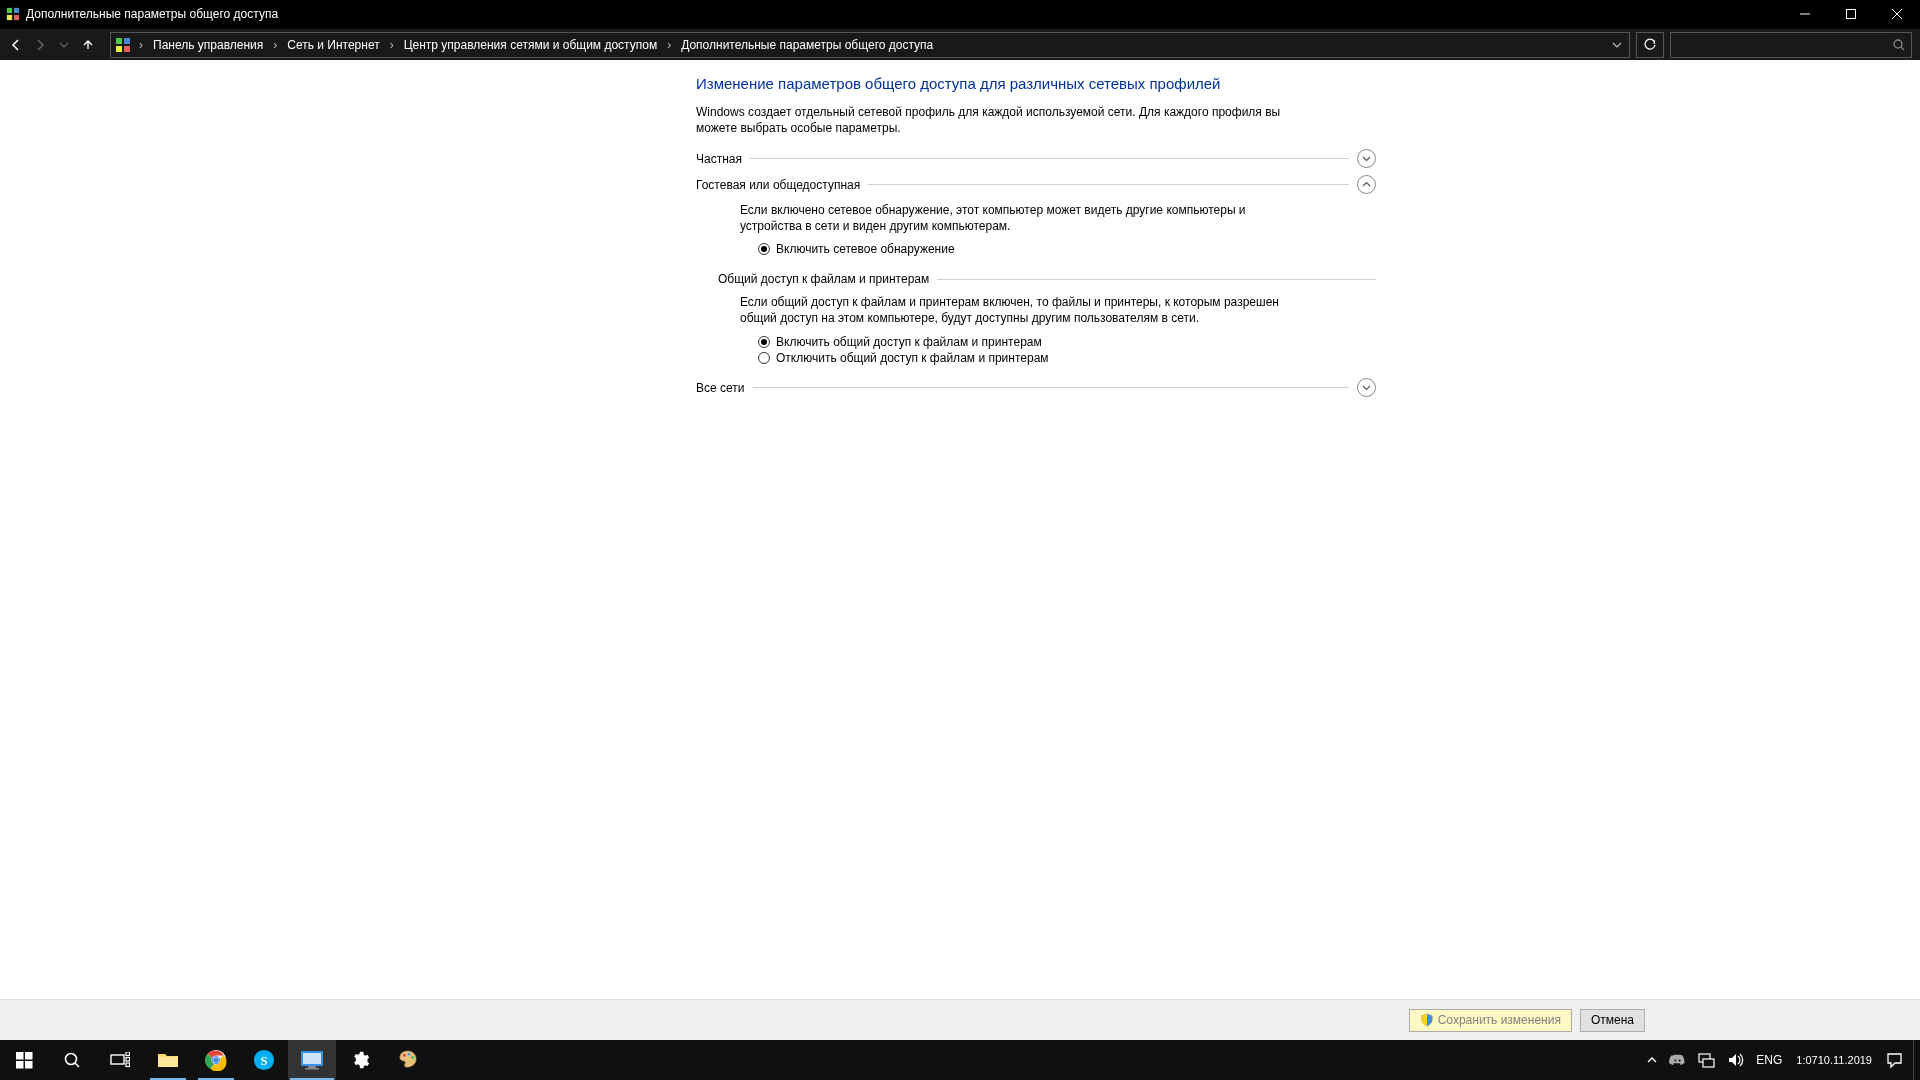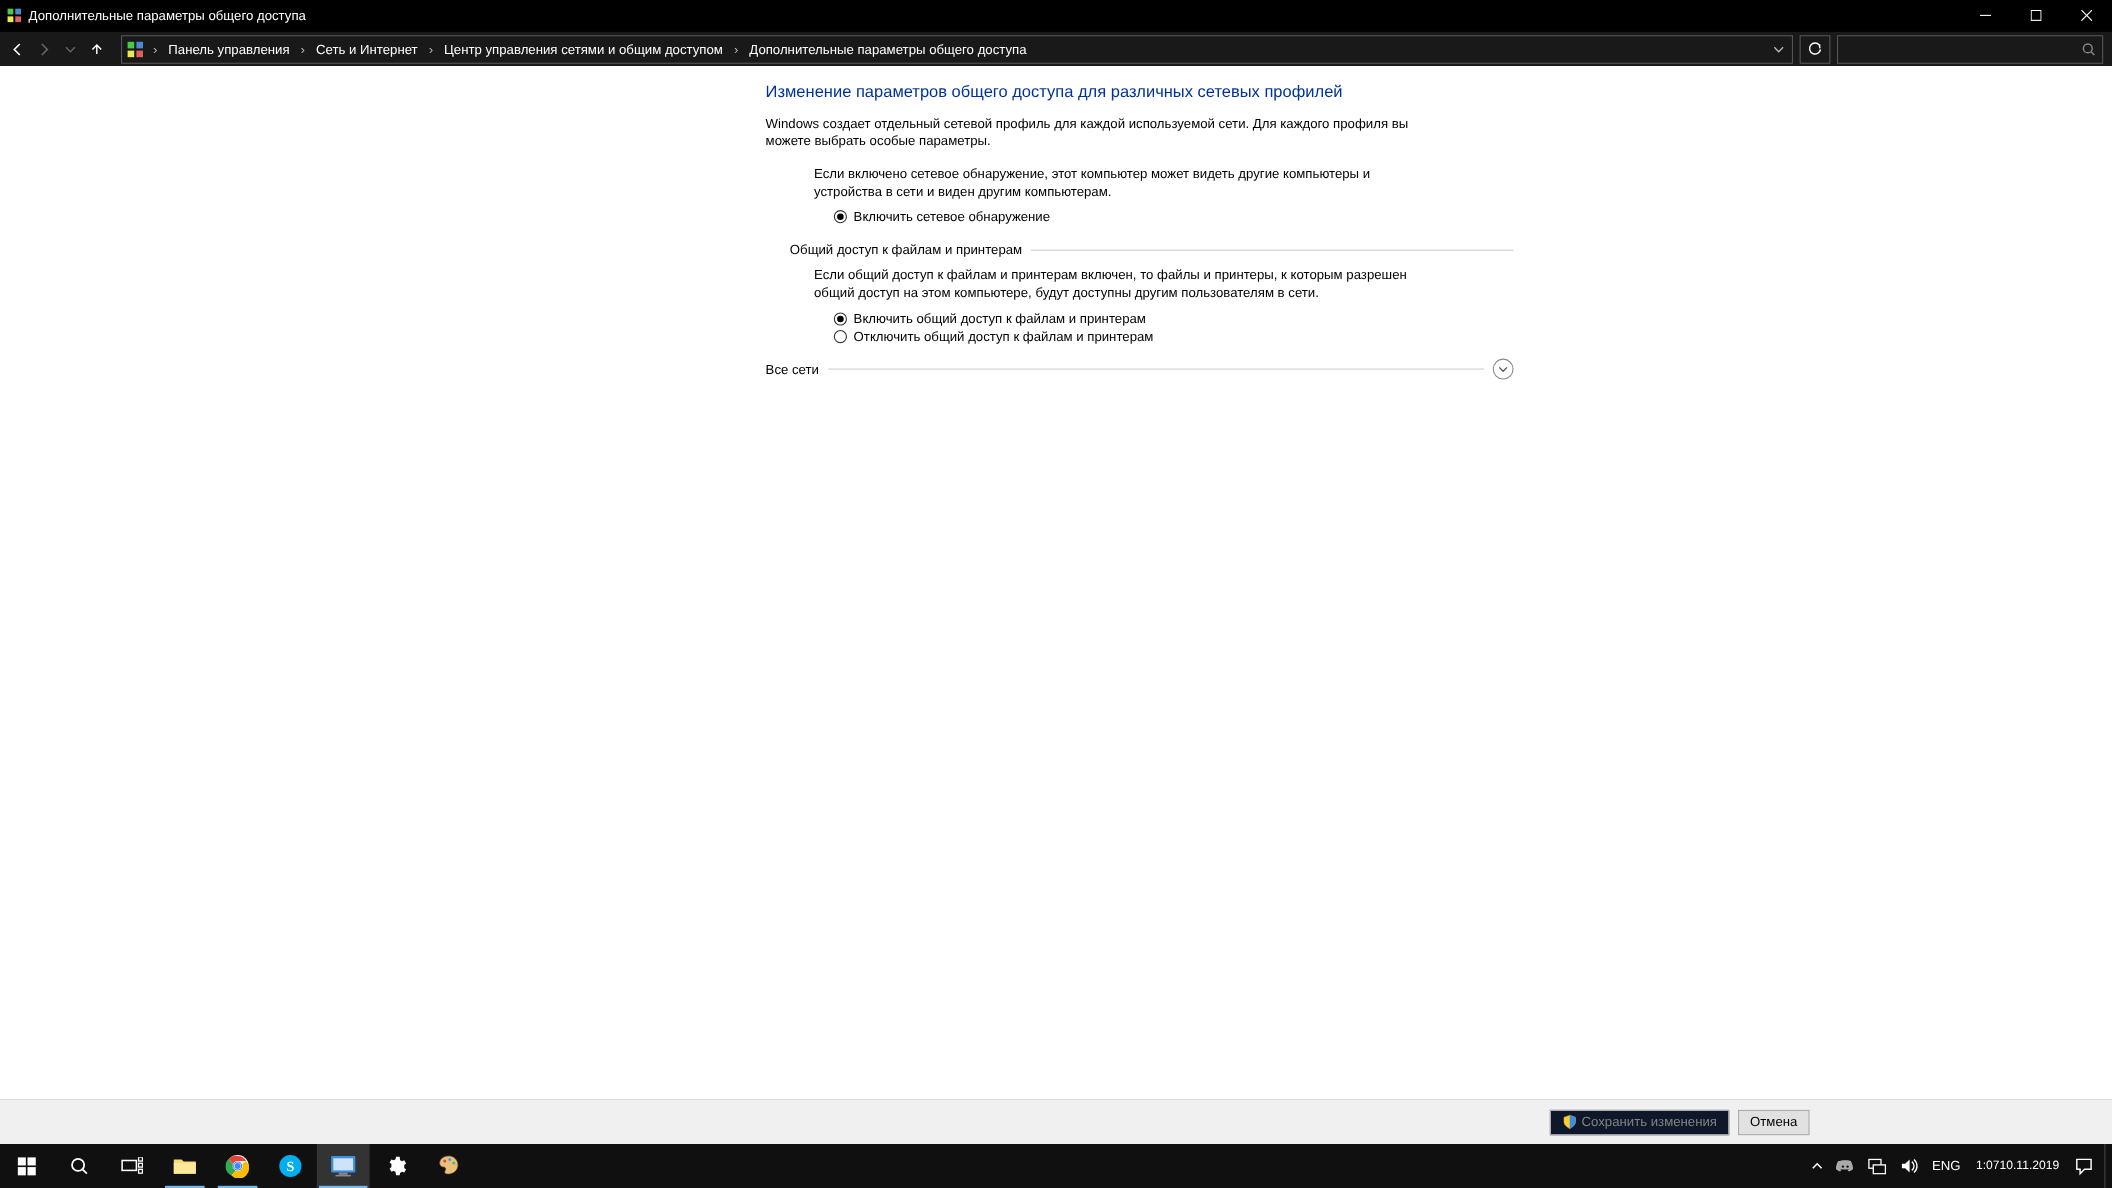--- a/index.html
+++ b/index.html
@@ -83,21 +83,21 @@
 
 .footer {
   position: absolute; left: 0; right: 0; bottom: 40px; height: 40px;
   background: #f0f0f0; border-top: 1px solid #ddd;
   display: flex; align-items: center; justify-content: center;
 }
 .footer-inner {
   width: 630px; display: flex; justify-content: flex-end; gap: 8px; margin-left: 740px;
 }
 .win-btn {
-  height: 23px; padding: 0 10px; border: 1px solid #adadad; background: #0f172a;
+  height: 23px; padding: 0 10px; border: 1px solid #adadad; background: #fef9c3;
   font-family: inherit; font-size: 12px; display: flex; align-items: center; gap: 4px;
 }
 .win-btn.disabled { color: #838383; }
 .win-btn.active { background: #e1e1e1; color: #000; }
 .shield-icon { width: 14px; height: 14px; }
 
 .taskbar {
   position: absolute; left: 0; right: 0; bottom: 0; height: 40px; background: #101010;
   display: flex; align-items: center; color: #fff;
 }
@@ -215,21 +215,39 @@
         </svg>
     </span>
   </div>
 </div>
 
 <div class="content">
   <div class="content-inner">
     <h1 class="page-heading">Изменение параметров общего доступа для различных сетевых профилей</h1>
     <p class="page-desc">Windows создает отдельный сетевой профиль для каждой используемой сети. Для каждого профиля вы можете выбрать особые параметры.</p>
 
-
+    <div class="profile-row">
+      <span class="profile-label">Частная</span>
+      <span class="profile-line"></span>
+      <span class="chev-circle">
+        <svg width="9" height="9">
+            <path d="M1 3 L4.5 6.5 L8 3" fill="none" stroke="#555" stroke-width="1.2"></path>
+          </svg>
+      </span>
+    </div>
+
+    <div class="profile-row">
+      <span class="profile-label">Гостевая или общедоступная</span>
+      <span class="profile-line"></span>
+      <span class="chev-circle">
+        <svg width="9" height="9">
+            <path d="M1 6 L4.5 2.5 L8 6" fill="none" stroke="#555" stroke-width="1.2"></path>
+          </svg>
+      </span>
+    </div>
 
     <div class="section-group">
       <p class="group-desc">Если включено сетевое обнаружение, этот компьютер может видеть другие компьютеры и устройства в сети и виден другим компьютерам.</p>
       <div class="radio-group">
         <div class="radio-row">
           <span class="radio-circle checked"></span>
           <span class="radio-label">Включить сетевое обнаружение</span>
         </div>
       </div>
     </div>

